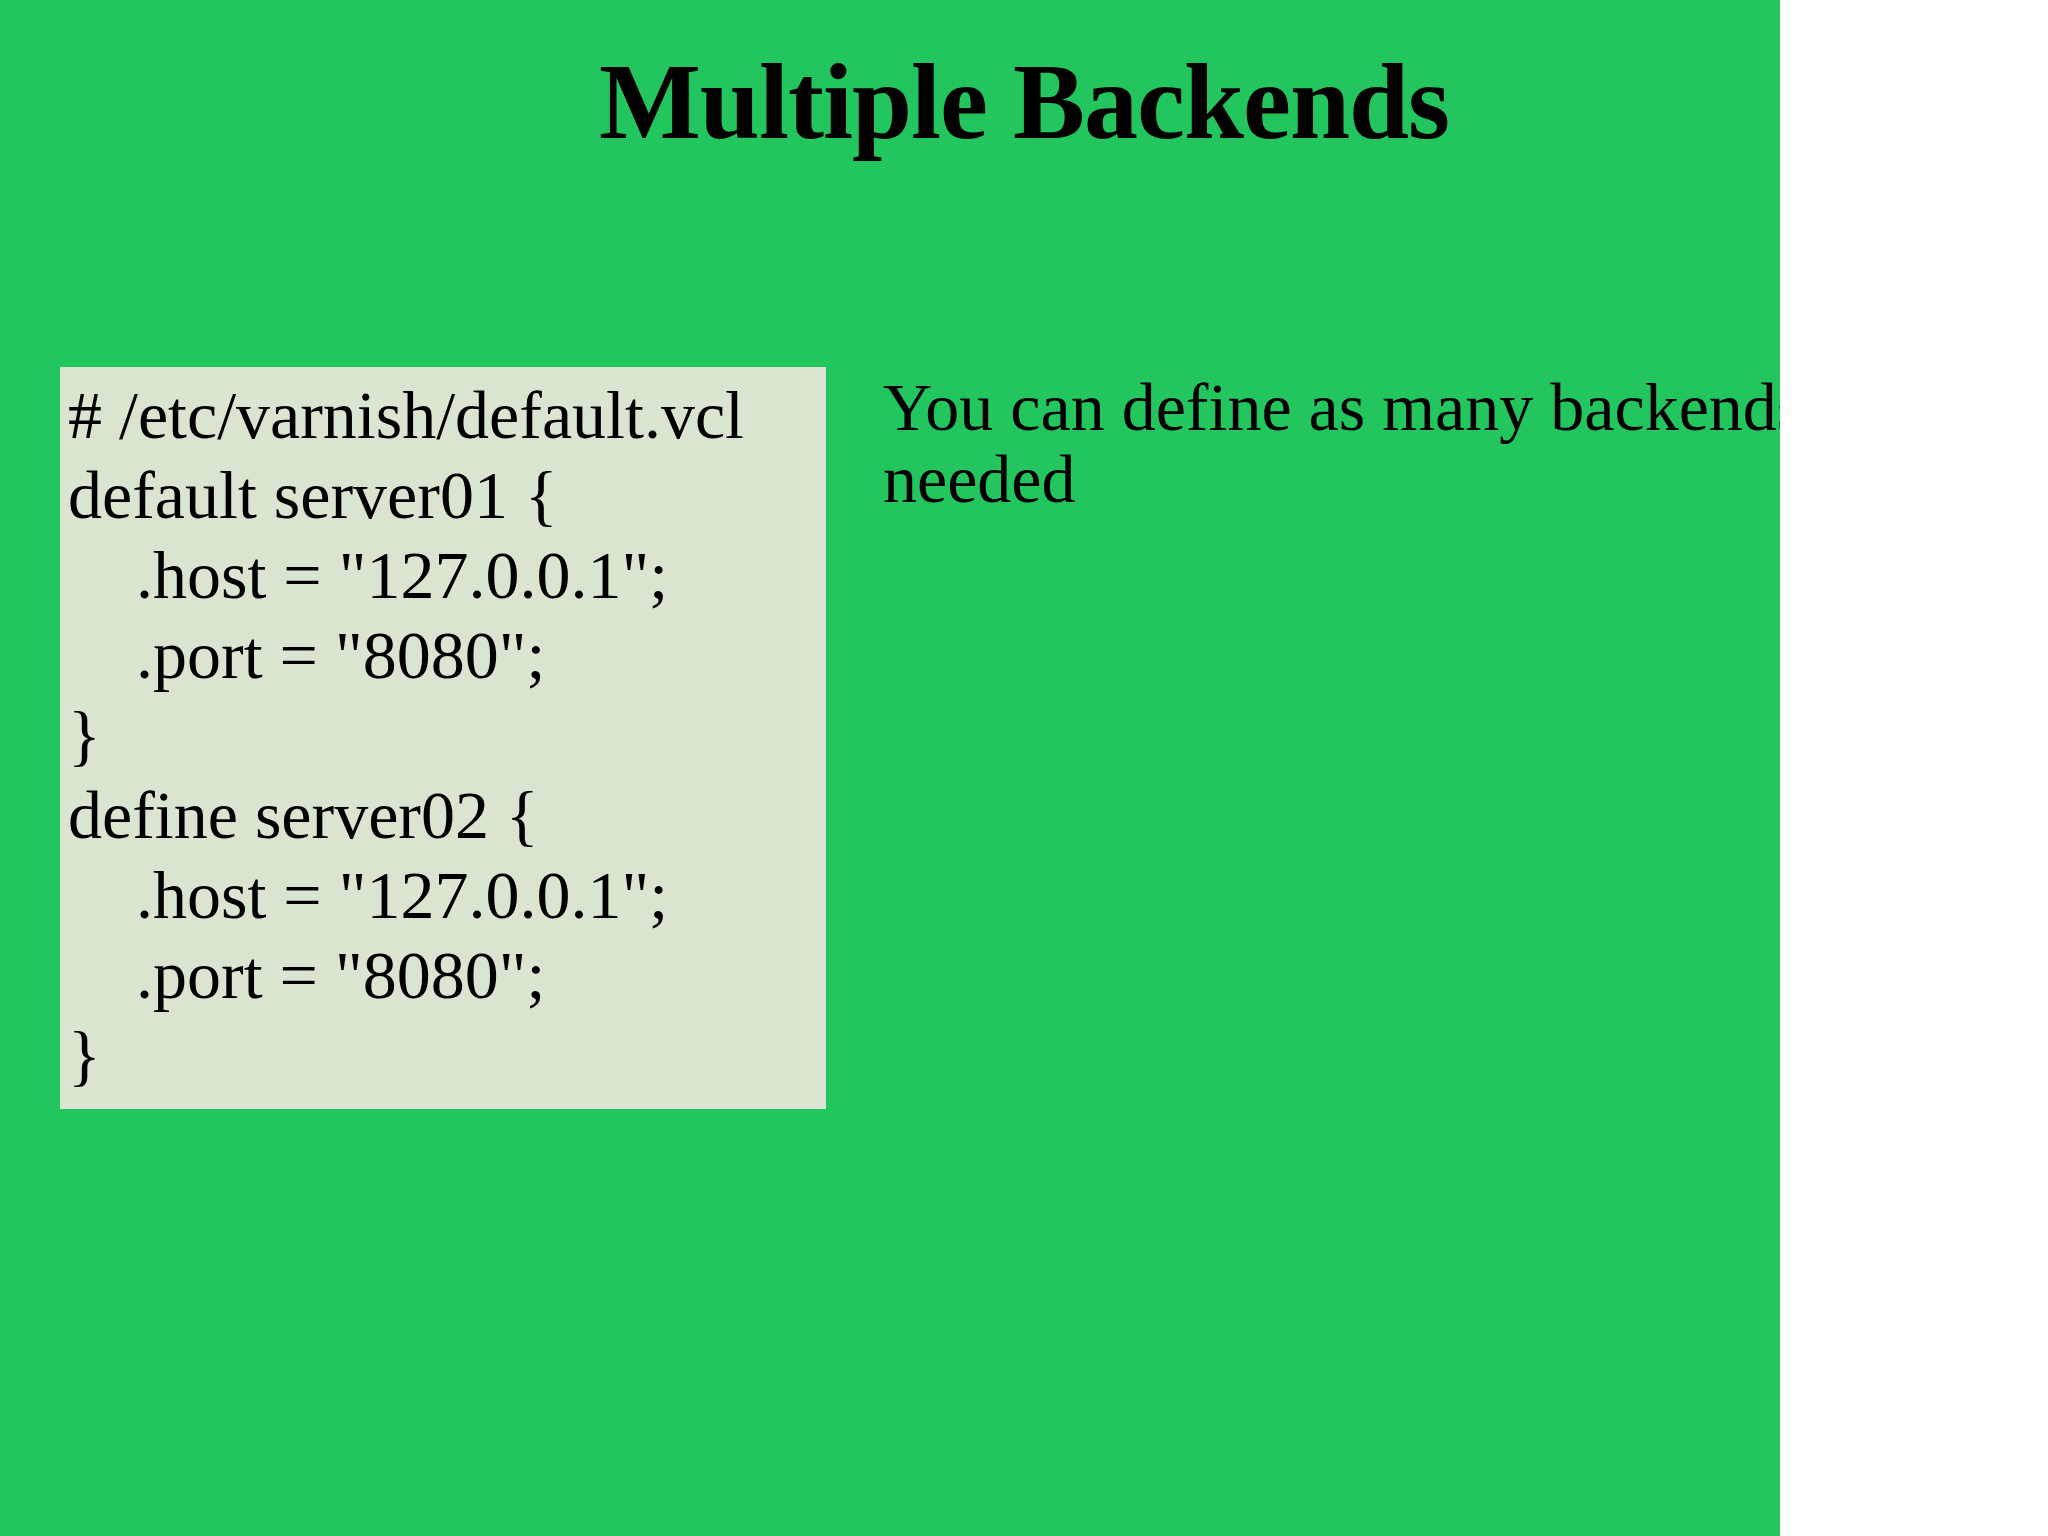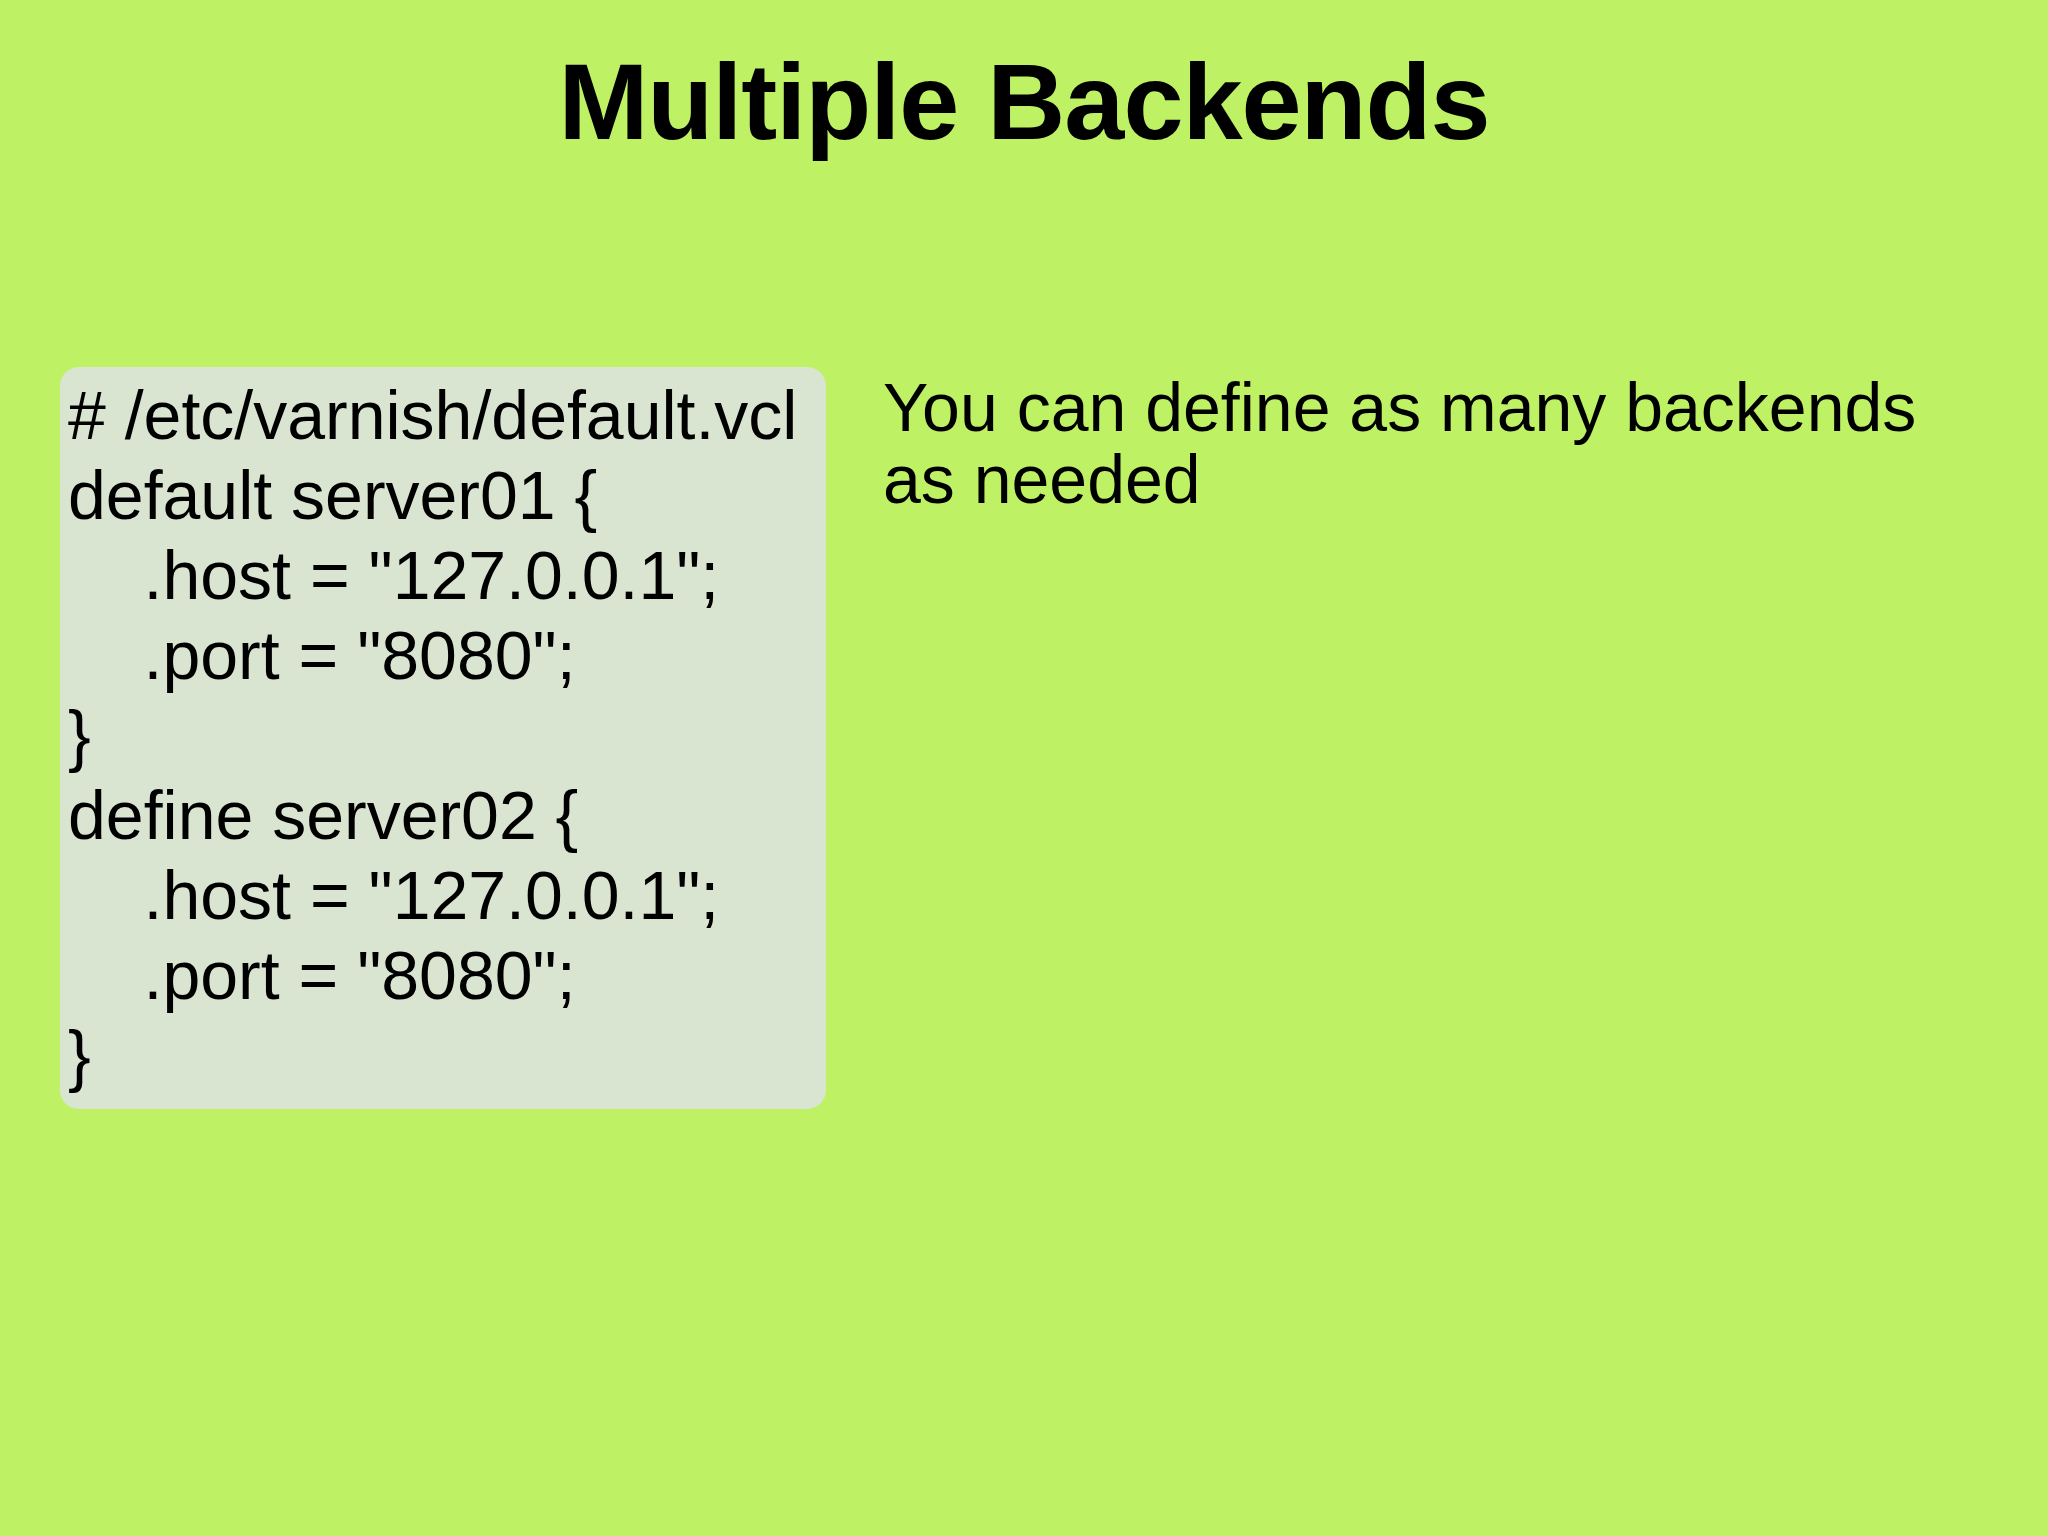--- a/index.html
+++ b/index.html
@@ -4,24 +4,25 @@
 <style>
   html, body {
     margin: 0;
     padding: 0;
     background: #ffffff;
     font-family: "Liberation Sans", "DejaVu Sans", sans-serif;
     color: #000000;
   }
   .slide {
     position: relative;
-    width: 2048px;
+    width: 1780px;
     height: 1536px;
-    background: #bef264;
+    background: #22c55e;
     overflow: hidden;
+    font-family: Liberation Serif, serif;
   }
   .slide-title {
     position: absolute;
     top: 40px;
     left: 0;
     width: 2048px;
     text-align: center;
     font-size: 108px;
     font-weight: bold;
     line-height: 1.15;
@@ -30,21 +31,20 @@
   }
   .code-box {
     position: absolute;
     left: 60px;
     top: 367px;
     width: 766px;
     height: 742px;
     background: #d9e5d1;
     box-sizing: border-box;
     padding: 8px 0 0 8px;
-    border-radius: 19px;
   }
   .code-line {
     font-size: 68px;
     line-height: 80px;
     white-space: pre;
   }
   .notes-col {
     position: absolute;
     left: 883px;
     top: 371px;

